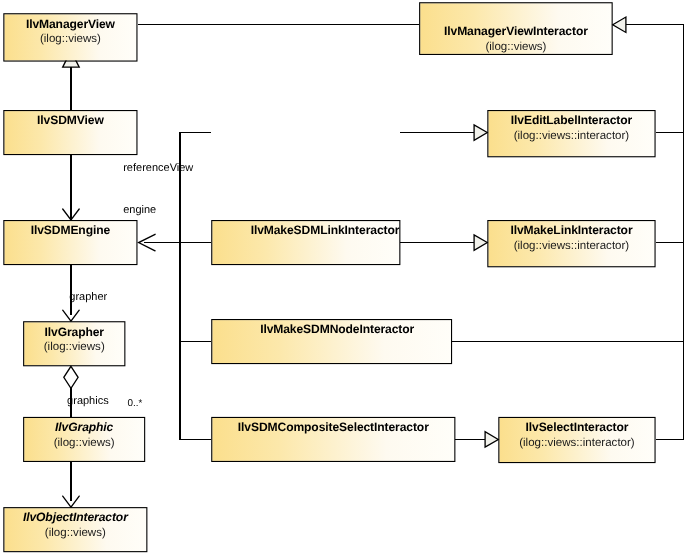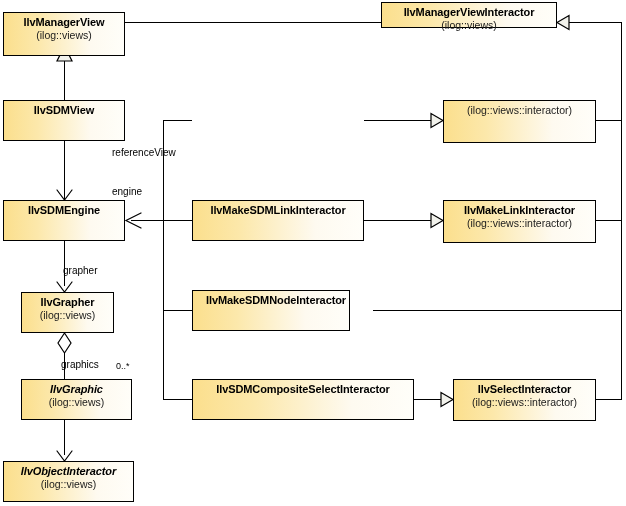--- a/index.html
+++ b/index.html
@@ -126,56 +126,57 @@
       <polyline points="57,451 64.5,461 72,451"></polyline>
       <polyline points="141,213 126,220.5 141,228"></polyline>
     </g>
   </svg>
 
   <div class="node" style="left:3px; top:2px; width:122px; height:44px;margin-top:10px;">
     <div class="cname">IlvManagerView</div>
     <div class="cns">(ilog::views)</div>
   </div>
 
-  <div class="node" style="left:381px; top:2px; width:176px; height:26px;">
+  <div class="node" style="left:381px; top:2px; width:176px; height:48px;justify-content:flex-end;">
     <div class="cname">IlvManagerViewInteractor</div>
     <div class="cns">(ilog::views)</div>
   </div>
 
   <div class="node" style="left:3px; top:100px; width:122px; height:41px;">
     <div class="cname">IlvSDMView</div>
 
   </div>
 
 
   <div class="node" style="left:443px; top:100px; width:153px; height:43px;">
+    <div class="cname">IlvEditLabelInteractor</div>
     <div class="cns">(ilog::views::interactor)</div>
   </div>
 
   <div class="node" style="left:3px; top:200px; width:122px; height:41px;">
     <div class="cname">IlvSDMEngine</div>
 
   </div>
 
-  <div class="node" style="left:192px; top:200px; width:172px; height:41px;">
+  <div class="node" style="left:192px; top:200px; width:172px; height:41px;align-items:flex-end;">
     <div class="cname">IlvMakeSDMLinkInteractor</div>
 
   </div>
 
   <div class="node" style="left:443px; top:200px; width:153px; height:43px;">
     <div class="cname">IlvMakeLinkInteractor</div>
     <div class="cns">(ilog::views::interactor)</div>
   </div>
 
   <div class="node" style="left:21px; top:292px; width:93px; height:41px;">
     <div class="cname">IlvGrapher</div>
     <div class="cns">(ilog::views)</div>
   </div>
 
-  <div class="node" style="left:192px; top:290px; width:158px; height:41px;padding-left:10px;">
+  <div class="node" style="left:192px; top:290px; width:219px; height:41px;padding-left:10px;">
     <div class="cname">IlvMakeSDMNodeInteractor</div>
 
   </div>
 
   <div class="node abstract" style="left:21px; top:379px; width:111px; height:41px;">
     <div class="cname">IlvGraphic</div>
     <div class="cns">(ilog::views)</div>
   </div>
 
   <div class="node" style="left:192px; top:379px; width:222px; height:41px;">

